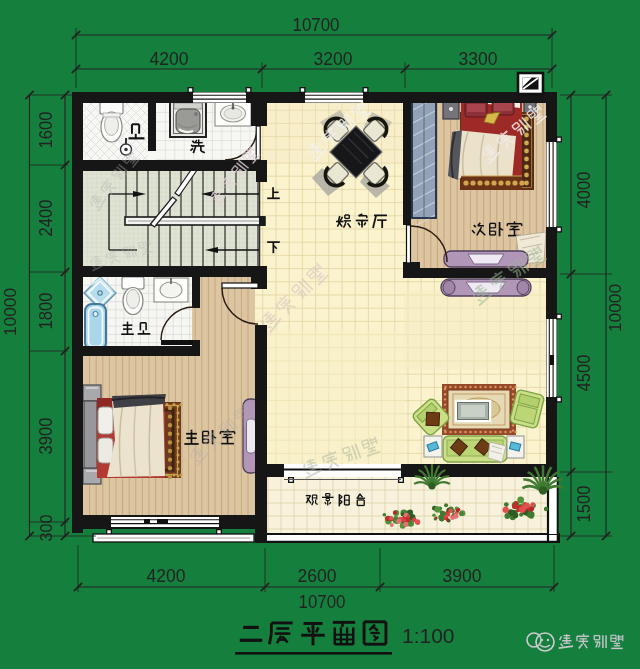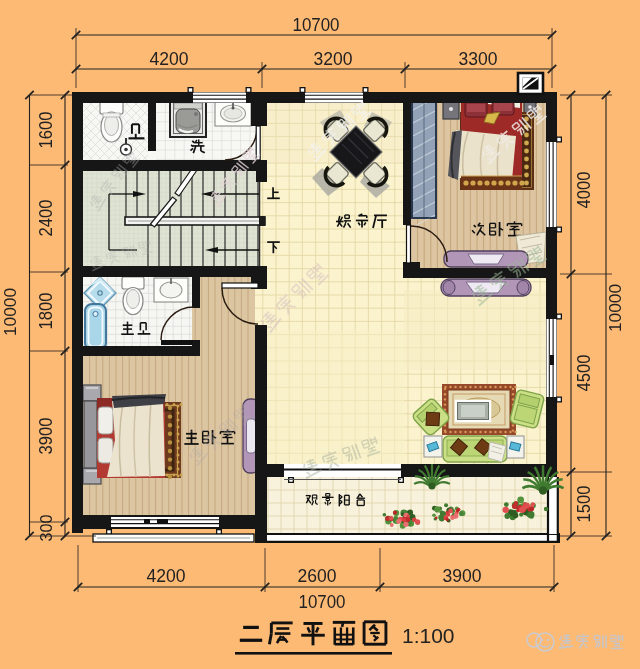--- a/index.html
+++ b/index.html
@@ -1,14 +1,14 @@
 <!DOCTYPE html>
 <html><head><meta charset="utf-8"><style>
 html,body{margin:0;padding:0;background:#fff;}
-#page{position:relative;width:640px;height:669px;background:#fdba74;overflow:hidden;}
+#page{position:relative;width:640px;height:669px;background:#15803d;overflow:hidden;}
 text{font-family:"Liberation Sans",sans-serif;}
 </style></head><body>
 <div id="page">
 <svg width="640" height="669" viewBox="0 0 640 669">
 <defs>
         <g id="gc0" fill="none">
           <path d="M22 30L78 30" stroke-width="11.5"></path>
           <path d="M10 76L90 76" stroke-width="11.5"></path>
         </g>
         <g id="gc1" fill="none">

